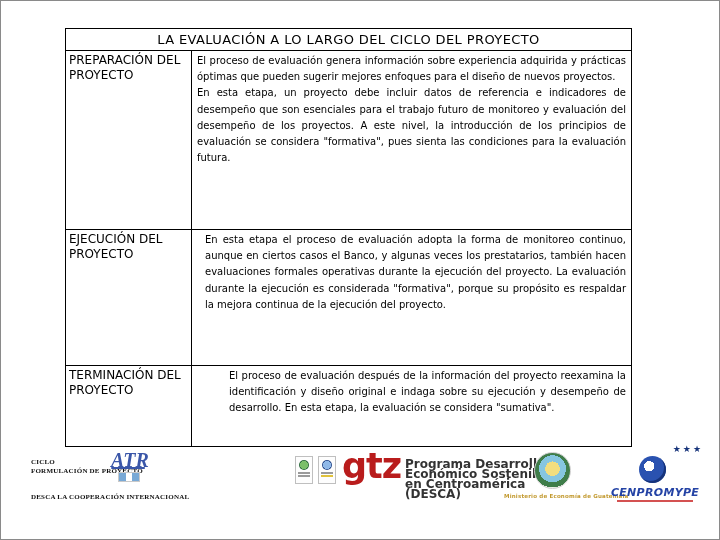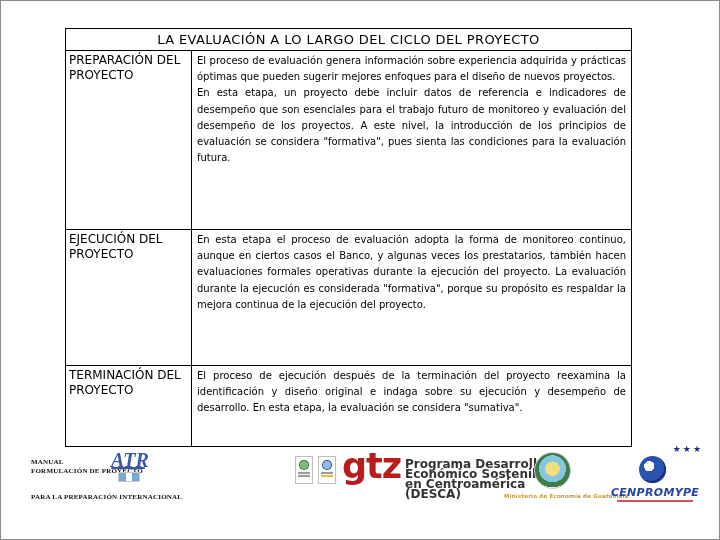--- a/index.html
+++ b/index.html
@@ -23,22 +23,22 @@
   .t-row:last-child{border-bottom:none;}
   .t-label{
     width:126px;box-sizing:border-box;border-right:1px solid #000;
     padding:2px 1px 0 3px;font-size:12px;line-height:15px;
   }
   .t-text{
     flex:1;padding:2px 5px 2px 5px;font-size:10px;line-height:16.2px;
     text-align:justify;white-space:pre-line;box-sizing:border-box;
   }
   .row-0{height:179px;}
-  .row-1{height:136px;}
-  .row-2{height:80px;}
+  .row-1{height:136px;gap:8px;}
+  .row-2{height:80px;gap:32px;}
 
   
   .footer{position:absolute;left:0;top:440px;width:720px;height:100px;}
   .serif-tiny{
     position:absolute;font-family:"Liberation Serif",serif;font-weight:bold;
     font-size:7px;line-height:8px;color:#111;letter-spacing:0.2px;white-space:nowrap;
   }
   .f-manual1{left:30px;top:17px;}
   .f-manual2{left:30px;top:26px;}
   .f-manual3{left:30px;top:52px;}
@@ -117,29 +117,29 @@
 En esta etapa, un proyecto debe incluir datos de referencia e indicadores de desempeño que son esenciales para el trabajo futuro de monitoreo y evaluación del desempeño de los proyectos. A este nivel, la introducción de los principios de evaluación se considera "formativa", pues sienta las condiciones para la evaluación futura.</div>
     </div>
 
     <div class="t-row row-1">
       <div class="t-label">EJECUCIÓN DEL PROYECTO</div>
       <div class="t-text">En esta etapa el proceso de evaluación adopta la forma de monitoreo continuo, aunque en ciertos casos el Banco, y algunas veces los prestatarios, también hacen evaluaciones formales operativas durante la ejecución del proyecto. La evaluación durante la ejecución es considerada "formativa", porque su propósito es respaldar la mejora continua de la ejecución del proyecto.</div>
     </div>
 
     <div class="t-row row-2">
       <div class="t-label">TERMINACIÓN DEL PROYECTO</div>
-      <div class="t-text">El proceso de ejecución después de la terminación del proyecto reexamina la identificación y diseño original e indaga sobre su ejecución y desempeño de desarrollo. En esta etapa, la evaluación se considera "sumativa".</div>
+      <div class="t-text">El proceso de evaluación después de la información del proyecto reexamina la identificación y diseño original e indaga sobre su ejecución y desempeño de desarrollo. En esta etapa, la evaluación se considera "sumativa".</div>
     </div>
   </div>
 
   <div class="footer">
 
-    <div class="serif-tiny f-manual1">MANUAL</div>
+    <div class="serif-tiny f-manual1">CICLO</div>
     <div class="serif-tiny f-manual2">FORMULACIÓN DE PROYECTO</div>
-    <div class="serif-tiny f-manual3">PARA LA PREPARACIÓN INTERNACIONAL</div>
+    <div class="serif-tiny f-manual3">DESCA LA COOPERACIÓN INTERNACIONAL</div>
 
     <div class="f-atr">ATR</div>
     <div class="f-atr-underline"></div>
     <div class="f-flag"></div>
 
     <div class="f-seal f-seal1">
       <div class="dot"></div>
       <div class="bar"></div>
       <div class="bar"></div>
     </div>

